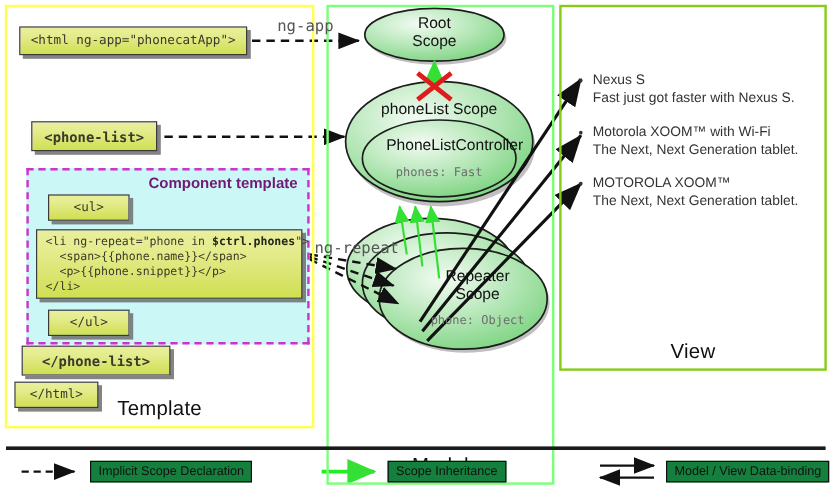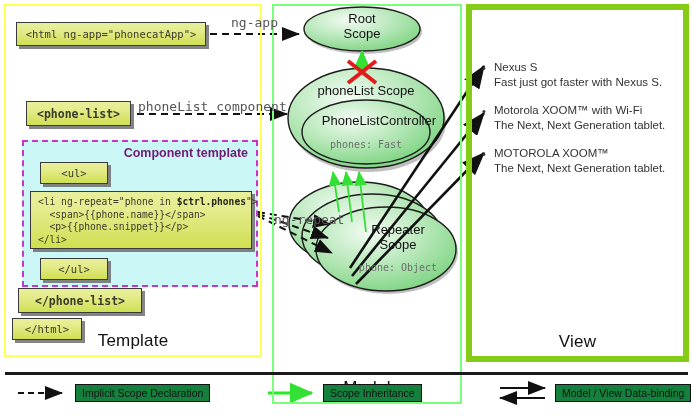--- a/index.html
+++ b/index.html
@@ -6,21 +6,21 @@
   body{
     width:693px;height:417px;position:relative;overflow:hidden;
     font-family:"Liberation Sans", sans-serif;
   }
   #stage{position:absolute;left:0;top:0;width:693px;height:417px;}
 
   
   .panel{position:absolute;box-sizing:border-box;background:transparent;}
   #panel-template{left:4px;  top:4px; width:258px;height:353px;border:2px solid #ffff55;}
   #panel-model   {left:272px;top:4px; width:190px;height:400px;border:2px solid #7bff7b;}
-  #panel-view    {left:466px;top:4px; width:223px;height:358px;border:6px solid #84cc16;}
+  #panel-view    {left:466px;top:4px; width:223px;height:305px;border:2px solid #84cc16;}
   .panel-label{
     position:absolute;width:100%;text-align:center;
     font-size:17px;color:#111;bottom:4px;letter-spacing:.2px;
   }
 
   
   .codebox{
     position:absolute;box-sizing:border-box;
     border:1.4px solid #3a3a3a;
     background:linear-gradient(to bottom,#e9ef9b 0%,#e4ec8e 30%,#d9e46d 70%,#cfe04f 100%);
@@ -48,21 +48,21 @@
     position:absolute;right:8px;top:4px;font-size:12.5px;font-weight:bold;color:#701a75;
   }
 
   
   .edge-label{
     position:absolute;font-family:"DejaVu Sans Mono","Liberation Mono",monospace;
     font-size:13px;color:#555;white-space:pre;
   }
   #label-ng-app{left:231px;top:15px;}
   #label-phonelist-component{left:138px;top:99px;}
-  #label-ng-repeat{left:262px;top:212px;padding-left:12px;}
+  #label-ng-repeat{left:262px;top:200px;}
 
   
   .ell-text{position:absolute;text-align:center;color:#111;white-space:pre;}
   #t-root        {left:322px;top:11px; width:80px;font-size:13px;line-height:15px;}
   #t-phonelist-scope{left:296px;top:83px;width:140px;font-size:13px;}
   #t-controller  {left:296px;top:113px;width:140px;font-size:13px;text-align:right;}
   #t-phones-array{left:296px;top:139px;width:140px;font-size:10px;
                   font-family:"DejaVu Sans Mono","Liberation Mono",monospace;color:#6d6d6d;}
   #t-repeater    {left:348px;top:222px;width:100px;font-size:13px;line-height:15px;}
   #t-phone-object{left:336px;top:262px;width:124px;font-size:10px;
@@ -195,21 +195,20 @@
 <span>  &lt;p&gt;{{phone.snippet}}&lt;/p&gt;</span>
 <span>&lt;/li&gt;</span></span></div>
 
   <div class="codebox" id="box-ul-close">&lt;/ul&gt;</div>
 
   <div class="codebox" id="box-phonelist-close">&lt;/phone-list&gt;</div>
 
   <div class="codebox" id="box-html-close">&lt;/html&gt;</div>
 
   <div class="edge-label" id="label-ng-app">ng-app</div>
-  <div class="edge-label" id="label-phonelist-component">phoneList component</div>
   <div class="edge-label" id="label-ng-repeat">ng-repeat</div>
 
   <div class="ell-text" id="t-root" style="white-space:pre-line">Root
 Scope</div>
   <div class="ell-text" id="t-phonelist-scope">phoneList Scope</div>
   <div class="ell-text" id="t-controller">PhoneListController</div>
   <div class="ell-text" id="t-phones-array">phones: Fast</div>
   <div class="ell-text" id="t-repeater" style="white-space:pre-line">Repeater
 Scope</div>
   <div class="ell-text" id="t-phone-object">phone: Object</div>

